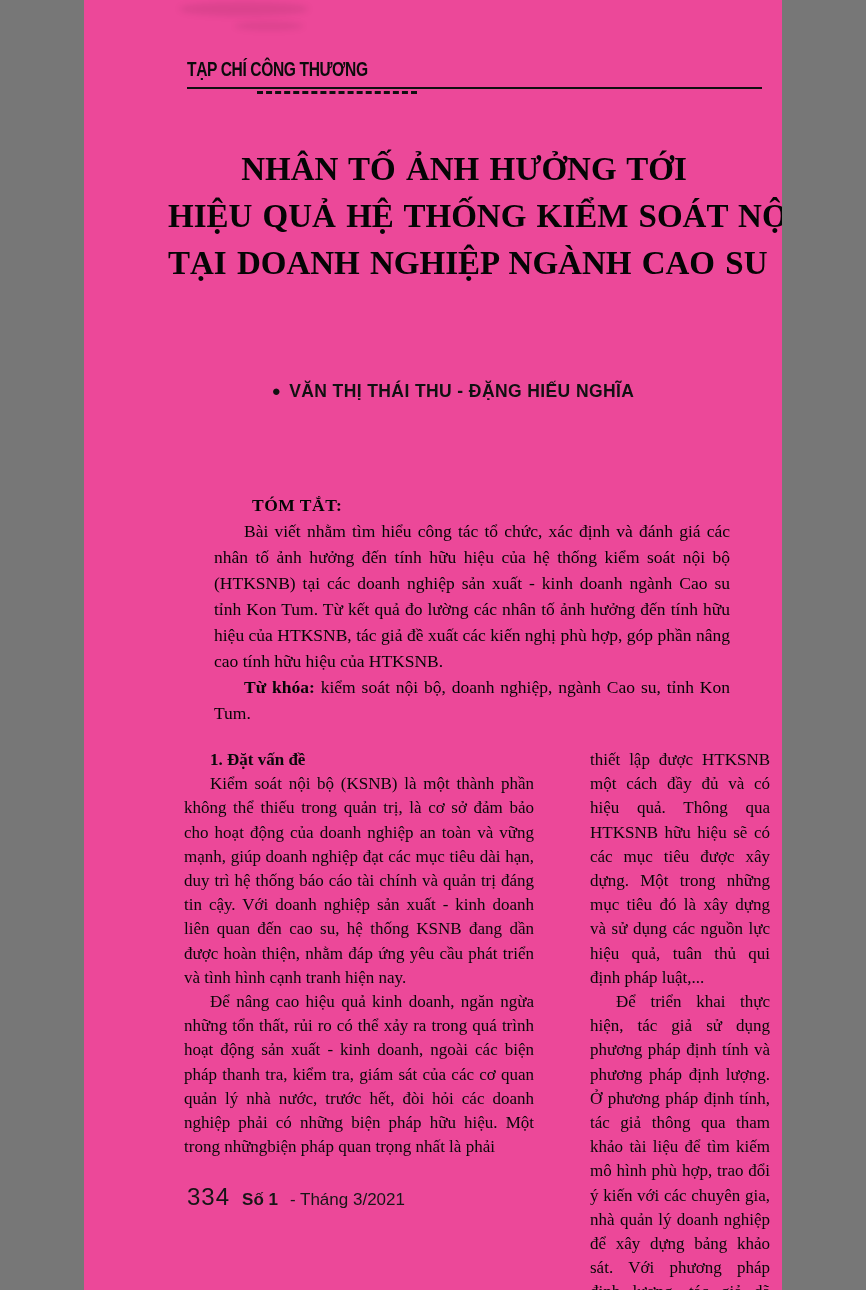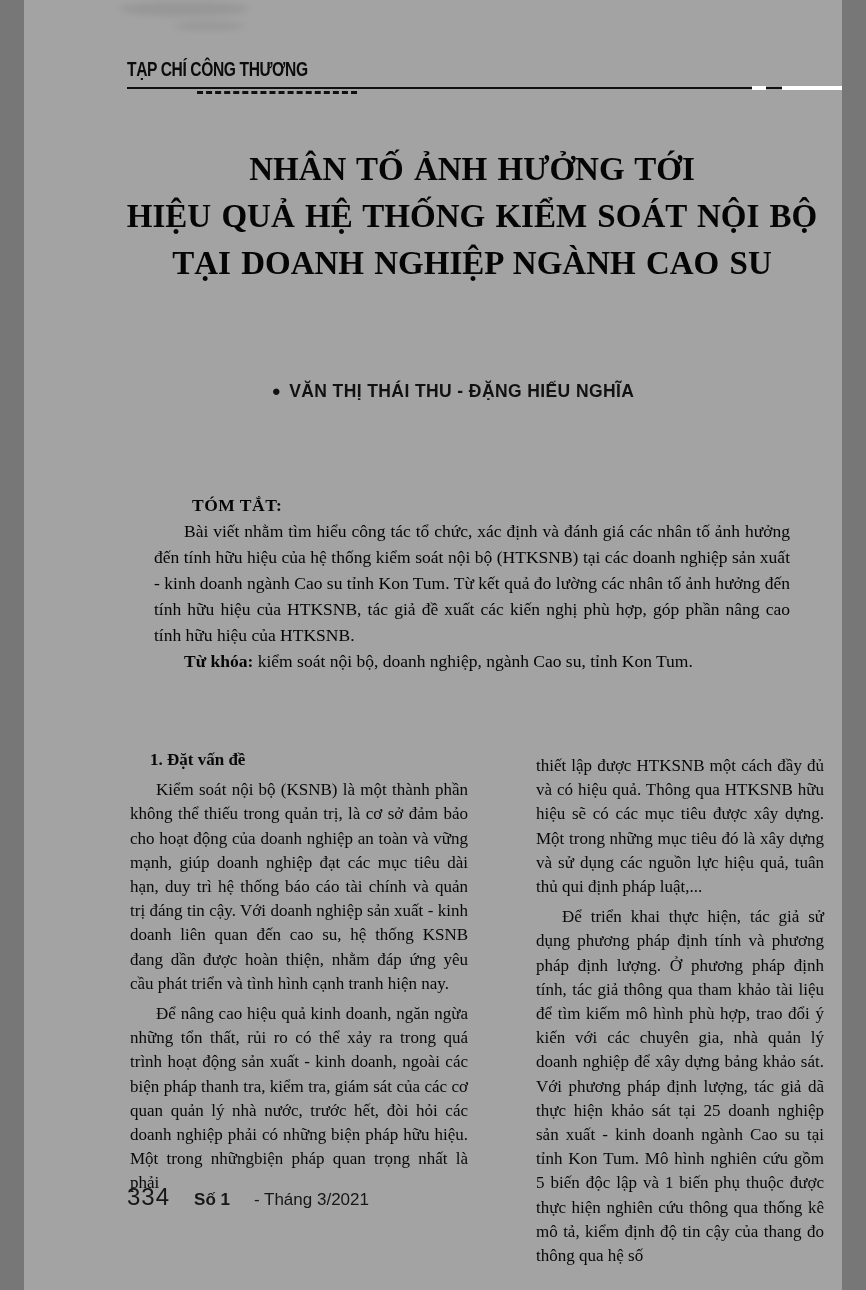--- a/index.html
+++ b/index.html
@@ -1,21 +1,21 @@
 <!DOCTYPE html>
 <html><head>
 <meta charset="utf-8">
 <style>
   html, body { margin: 0; padding: 0; background: #777; }
   .page {
     position: relative;
-    width: 818px;
+    width: 698px;
     height: 1290px;
     margin: 0 auto;
-    background: #a3a3a3;
+    background: #ec4899;
     color: #0a0a0a;
     font-family: "Liberation Serif", serif;
     overflow: hidden;
   }
 
   
   .smudge { position: absolute; background: rgba(0,0,0,0.07); filter: blur(3px); border-radius: 50%; }
   .smudge.s1 { left: 95px;  top: 2px;  width: 130px; height: 14px; }
   .smudge.s2 { left: 150px; top: 22px; width: 70px;  height: 8px; }
 
@@ -40,21 +40,21 @@
   .header-rule .gap1 { position: absolute; top: -3px; left: 625px; width: 14px; height: 4px; background: #fff; }
   .header-rule .gap2 { position: absolute; top: -3px; left: 655px; width: 60px; height: 4px; background: #fff; }
   .header-rule .dashes {
     position: absolute; left: 70px; top: 2px; width: 160px; height: 0;
     border-top: 3px dashed #101010;
   }
 
   
   .title-block {
     position: absolute;
-    left: 100px; right: 22px;
+    left: 84px; right: 22px;
     top: 146px;
     text-align: center;
   }
   .title-line {
     font-family: "Liberation Serif", serif;
     font-weight: bold;
     font-size: 33px;
     line-height: 47px;
     letter-spacing: 0px;
     word-spacing: 2px;
@@ -104,33 +104,33 @@
     gap: 56px;
   }
   .col { font-size: 17px; line-height: 24.2px; text-align: justify; color: #080808; }
   .col-left  { width: 350px; flex: 0 0 350px; }
   .col-right { flex: 1; }
   .section-heading {
     font-weight: bold;
     margin: 0;
     text-indent: 26px;
   }
-  .body-para { margin: 6px; text-indent: 26px; }
+  .body-para { margin: 0; text-indent: 26px; }
   .body-para.continuation { text-indent: 0; }
 
   
   .footer {
     position: absolute;
     left: 103px;
     top: 1183px;
     font-family: "Liberation Sans", sans-serif;
     color: #161616;
     display: flex;
     align-items: baseline;
-    gap: 24px;
+    gap: 12px;
   }
   .page-number { font-size: 24px; letter-spacing: 1px; font-weight: normal; }
   .issue-label { font-size: 17px; font-weight: bold; }
   .issue-date  { font-size: 17px; font-weight: normal; }
 </style>
 </head>
 <body>
 
 <div class="page">
 

